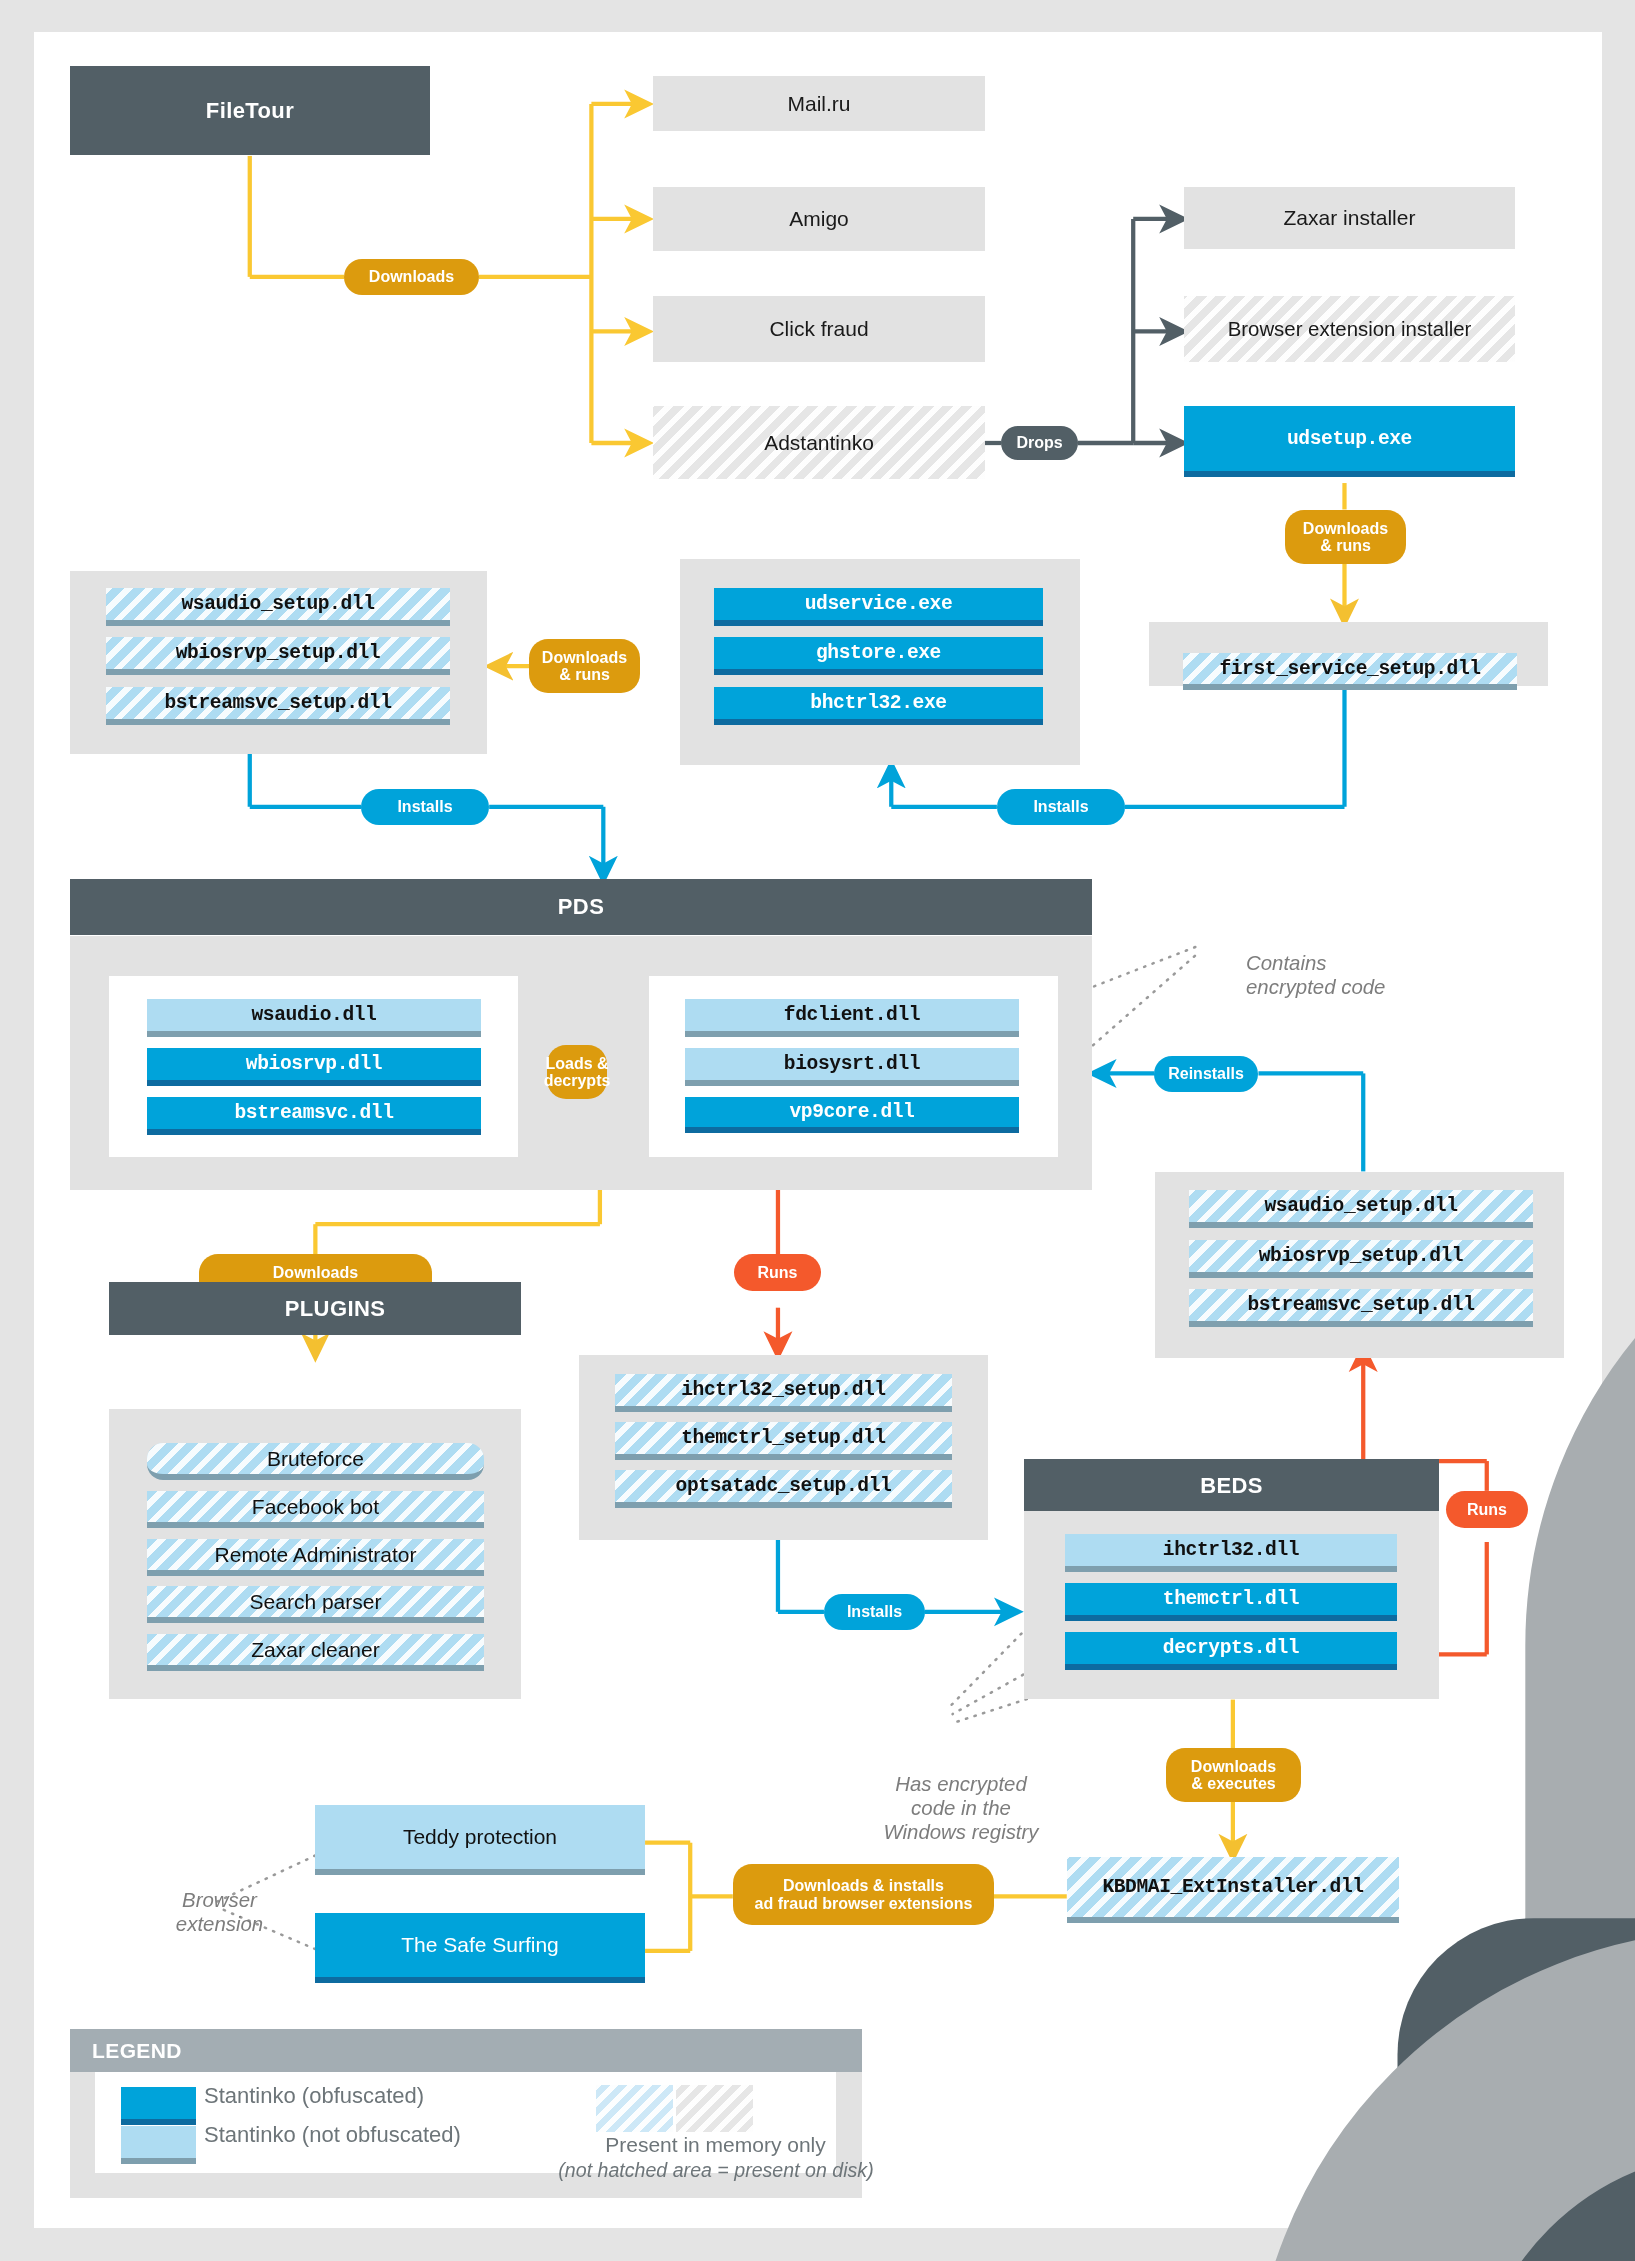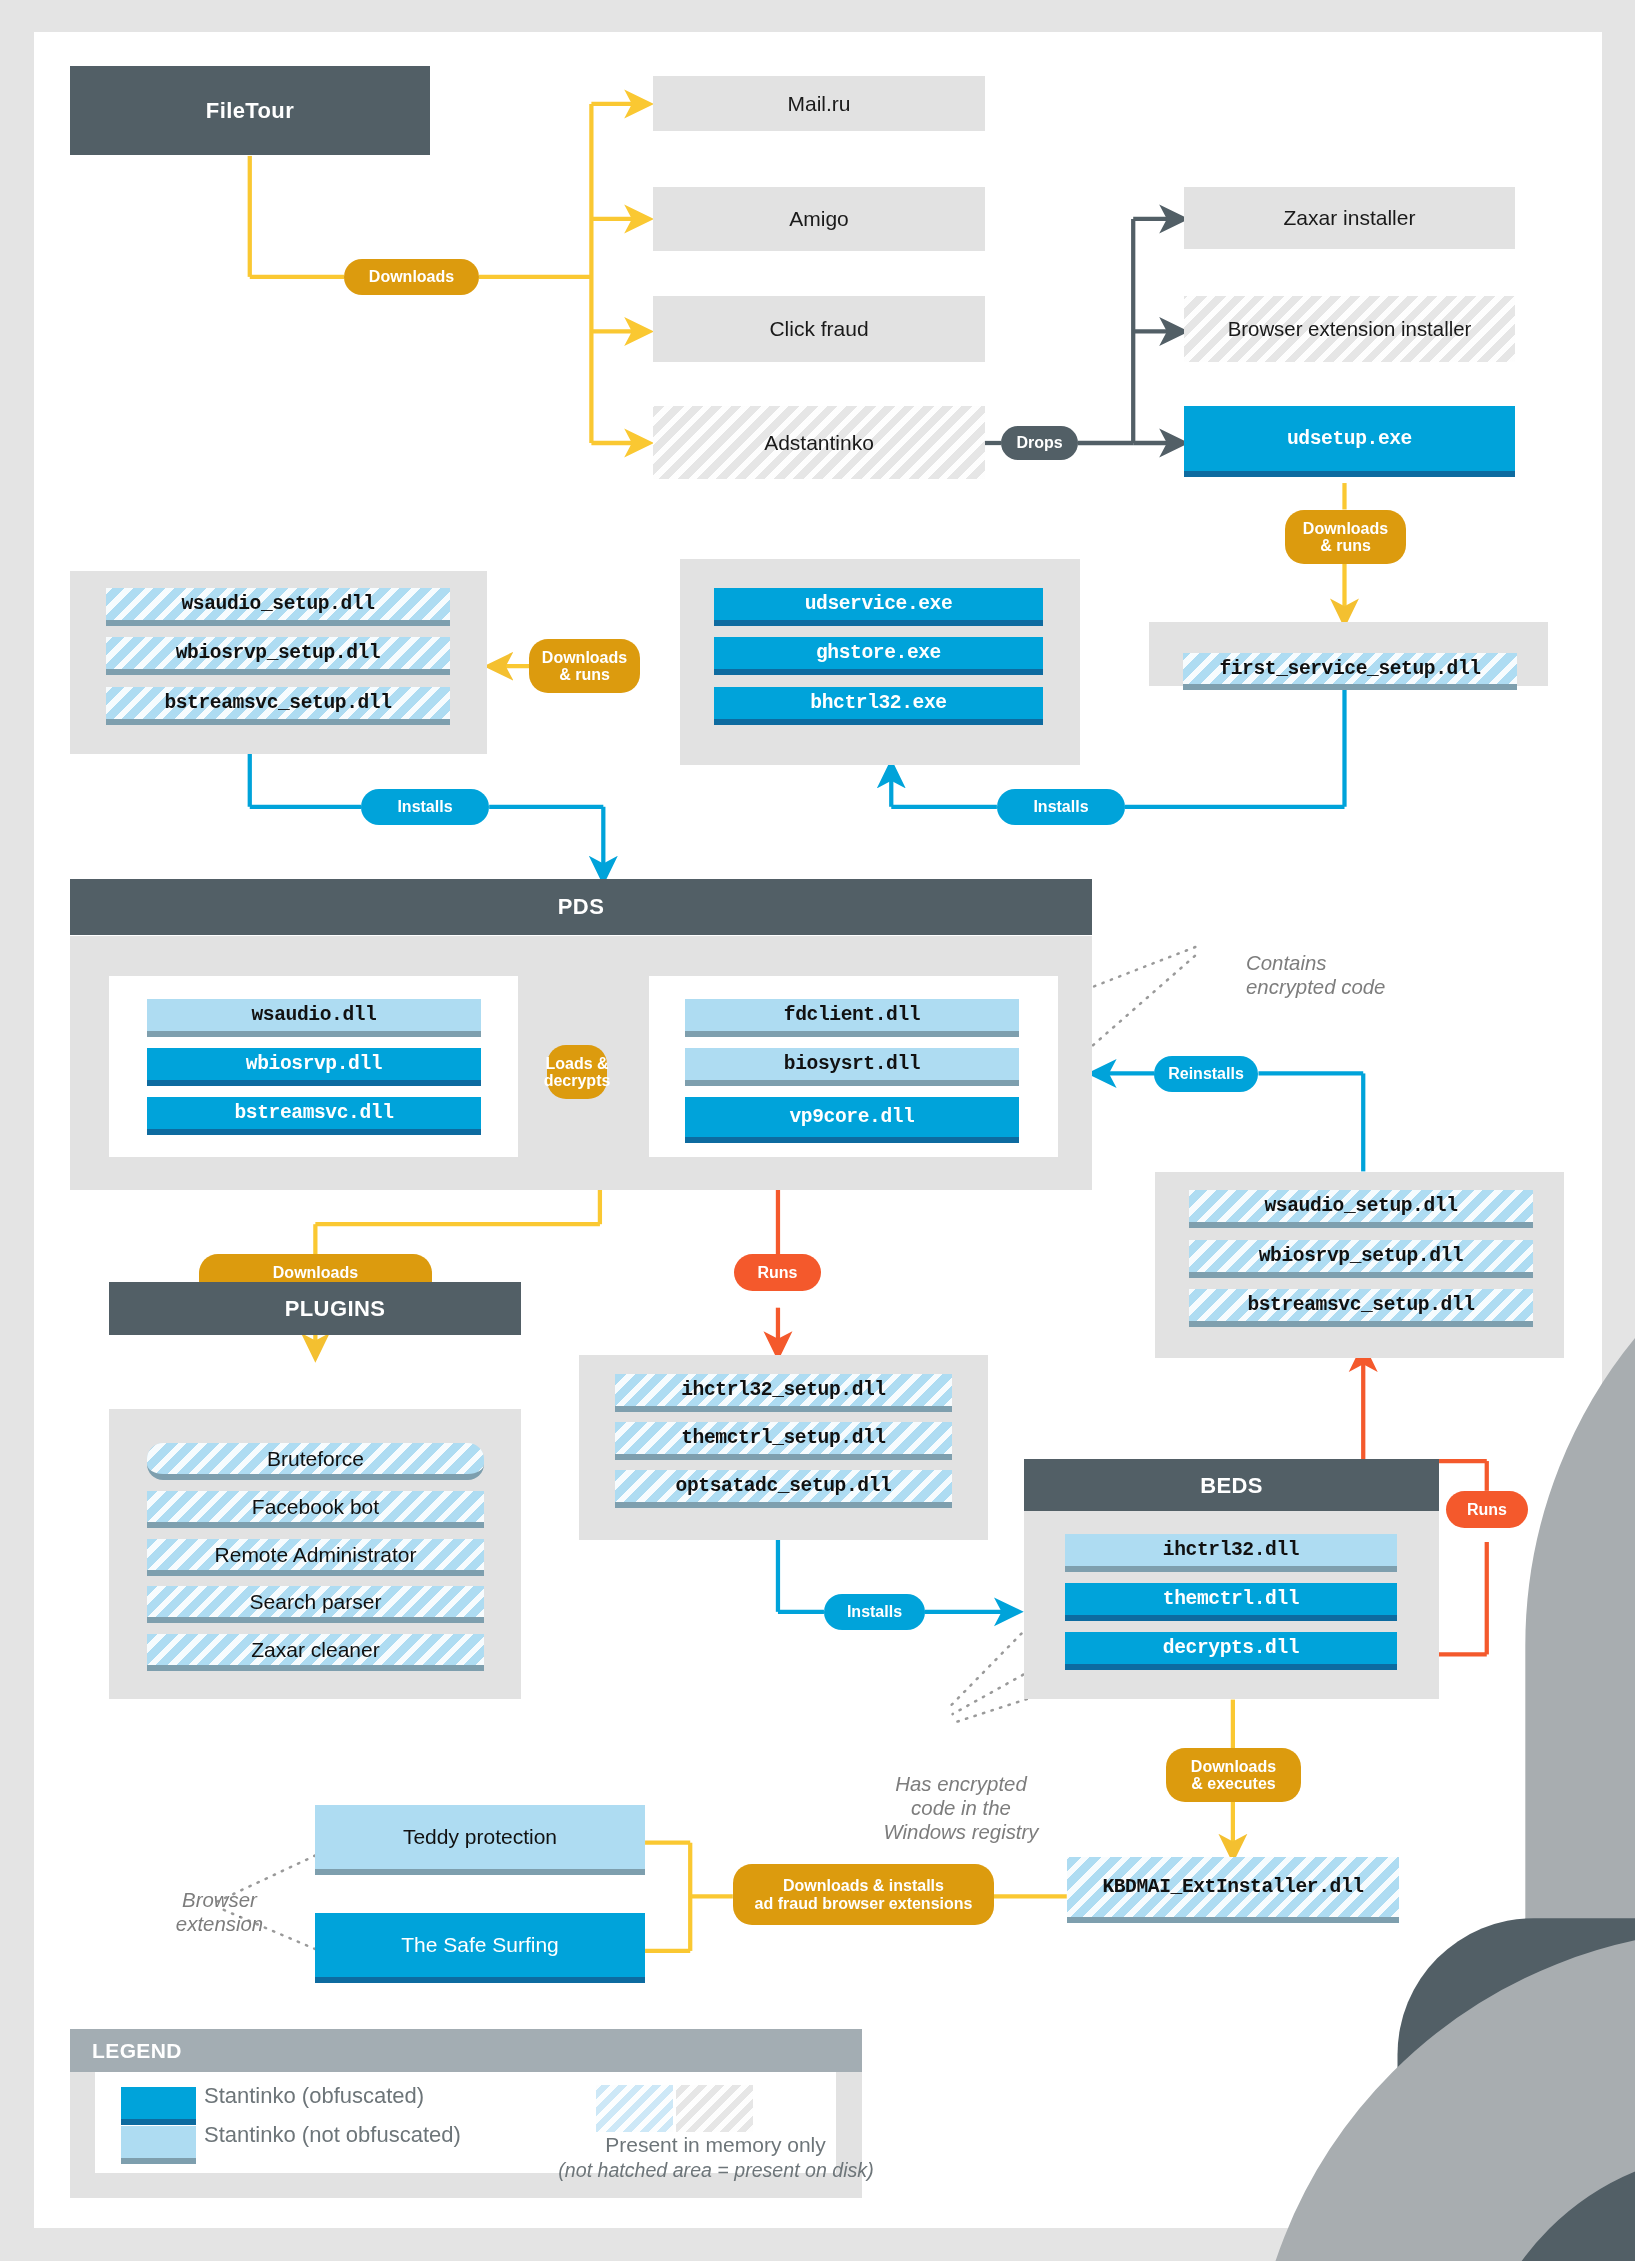--- a/index.html
+++ b/index.html
@@ -241,21 +241,21 @@
   <div class="node chip chip-obf" style="left:147px;top:1097px;width:334px;height:38px;">
     <span>bstreamsvc.dll</span>
   </div>
 
   <div class="node chip chip-plain" style="left:685px;top:999px;width:334px;height:38px;">
     <span>fdclient.dll</span>
   </div>
   <div class="node chip chip-plain" style="left:685px;top:1048px;width:334px;height:38px;">
     <span>biosysrt.dll</span>
   </div>
-  <div class="node chip chip-obf" style="left:685px;top:1097px;width:334px;height:46px;">
+  <div class="node chip chip-obf" style="left:685px;top:1097px;width:334px;height:36px;">
     <span>vp9core.dll</span>
   </div>
 
   <div class="pill orange" style="left:547px;top:1045px;width:60px;height:54px;white-space:pre-line;font-size:16px;">
     <span>Loads &amp;
 decrypts</span>
   </div>
 
   <div class="lock" style="left:1193px;top:924px;width:41px;height:49px;">
     <svg viewBox="0 0 48 58" width="41" height="49">

